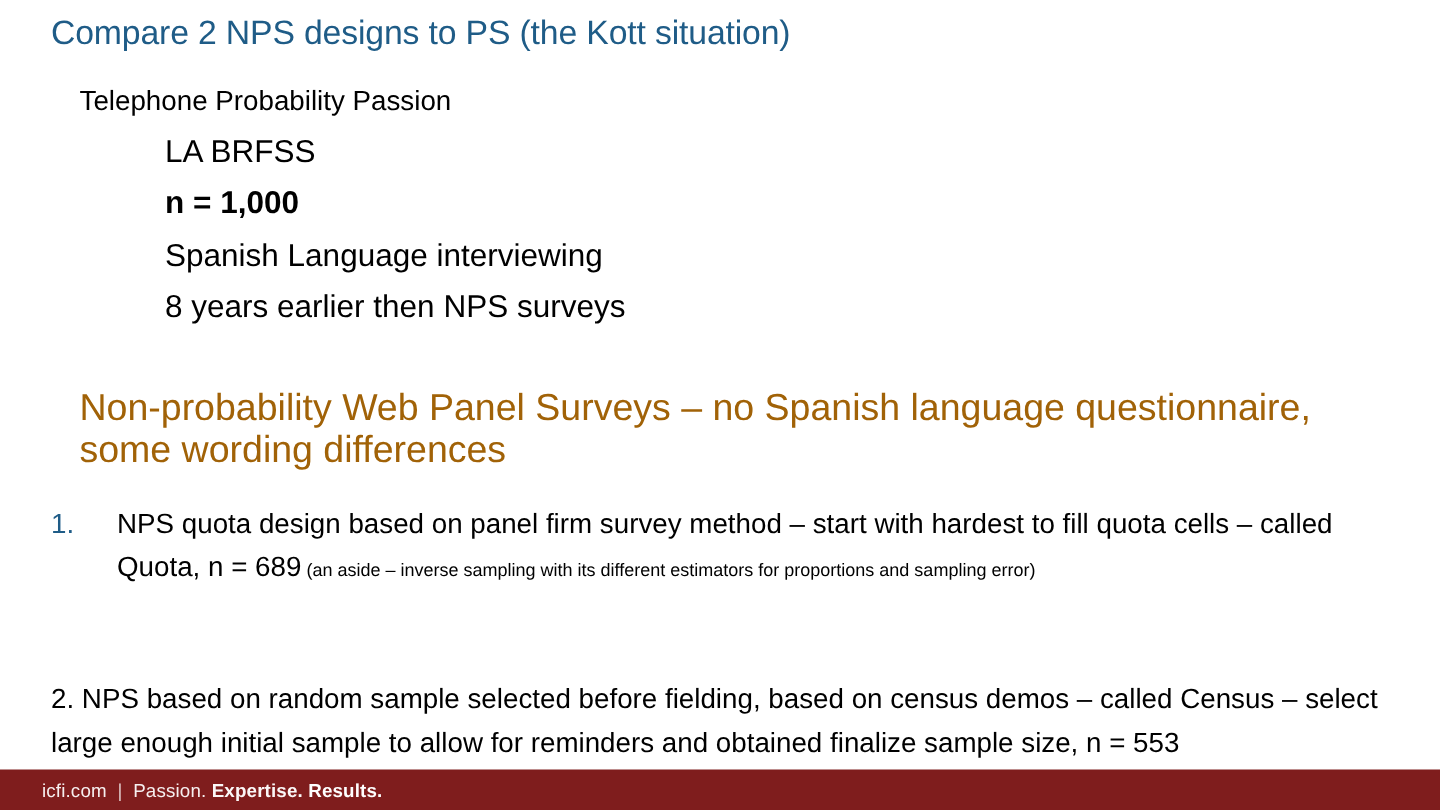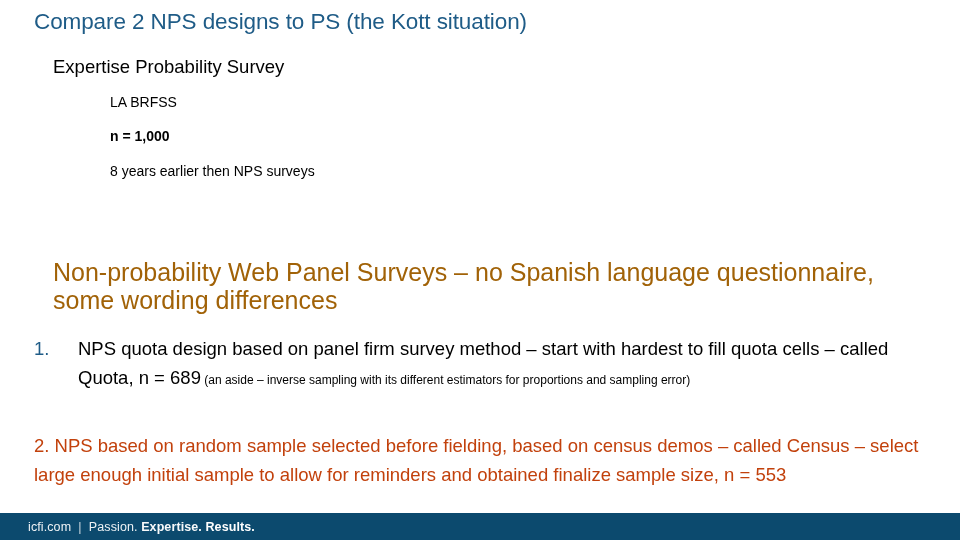--- a/index.html
+++ b/index.html
@@ -48,21 +48,21 @@
     margin: 0;
     padding: 0 0 0 53px;
     font-size: 18.5px;
     line-height: 34.5px;
     color: #000000;
   }
 
   .lvl2 {
     margin: 0;
     padding: 0 0 0 110px;
-    font-size: 14px;
+    font-size: 21px;
     line-height: 34.5px;
     color: #000000;
   }
 
   .lvl2.bold {
     font-weight: bold;
   }
 
   
   .para-nonprob {
@@ -99,42 +99,42 @@
   }
   .num-item-1 .aside {
     font-size: 12px;
     line-height: 23px;
   }
 
   
   .num-item-2 {
     position: absolute;
     left: 34px;
-    top: 431px;
+    top: 451px;
     width: 892px;
     font-size: 18.5px;
     line-height: 29px;
-    color: #c2410c;
+    color: #000000;
   }
   .num-item-2 .lead {
     white-space: pre;
   }
 
   b, .b {
     font-weight: normal;
   }
 
   
   .footer-bar {
     position: absolute;
     left: 0;
     bottom: 0;
     width: 960px;
     height: 27px;
-    background: #0c4a6e;
+    background: #7f1d1d;
     display: flex;
     align-items: center;
   }
   .footer-text {
     padding-left: 28px;
     font-size: 12.5px;
     color: #ffffff;
     letter-spacing: 0.1px;
     white-space: pre;
   }
@@ -145,26 +145,27 @@
 </style>
 </head>
 <body>
 
 <div class="slide">
 
   <div class="slide-title">Compare 2 NPS designs to PS (the Kott situation)</div>
 
   <div class="body-area">
 
-    <div class="lvl1">Expertise Probability Survey</div>
+    <div class="lvl1">Telephone Probability Passion</div>
 
     <div class="lvl2">LA BRFSS</div>
 
     <div class="lvl2 bold">n = 1,000</div>
 
+    <div class="lvl2">Spanish Language interviewing</div>
 
     <div class="lvl2">8 years earlier then NPS surveys</div>
   </div>
 
   <div class="para-nonprob">Non-probability Web Panel Surveys – no Spanish language questionnaire, some wording differences</div>
 
   <div class="num-item-1">
     <span class="marker">1.</span>
     <span class="item-text"><span>NPS quota design based on panel firm survey method – start with hardest to fill quota cells – called Quota, </span><b>n = 689</b><span class="aside"> (an aside – inverse sampling with its different estimators for proportions and sampling error)</span></span>
   </div>

